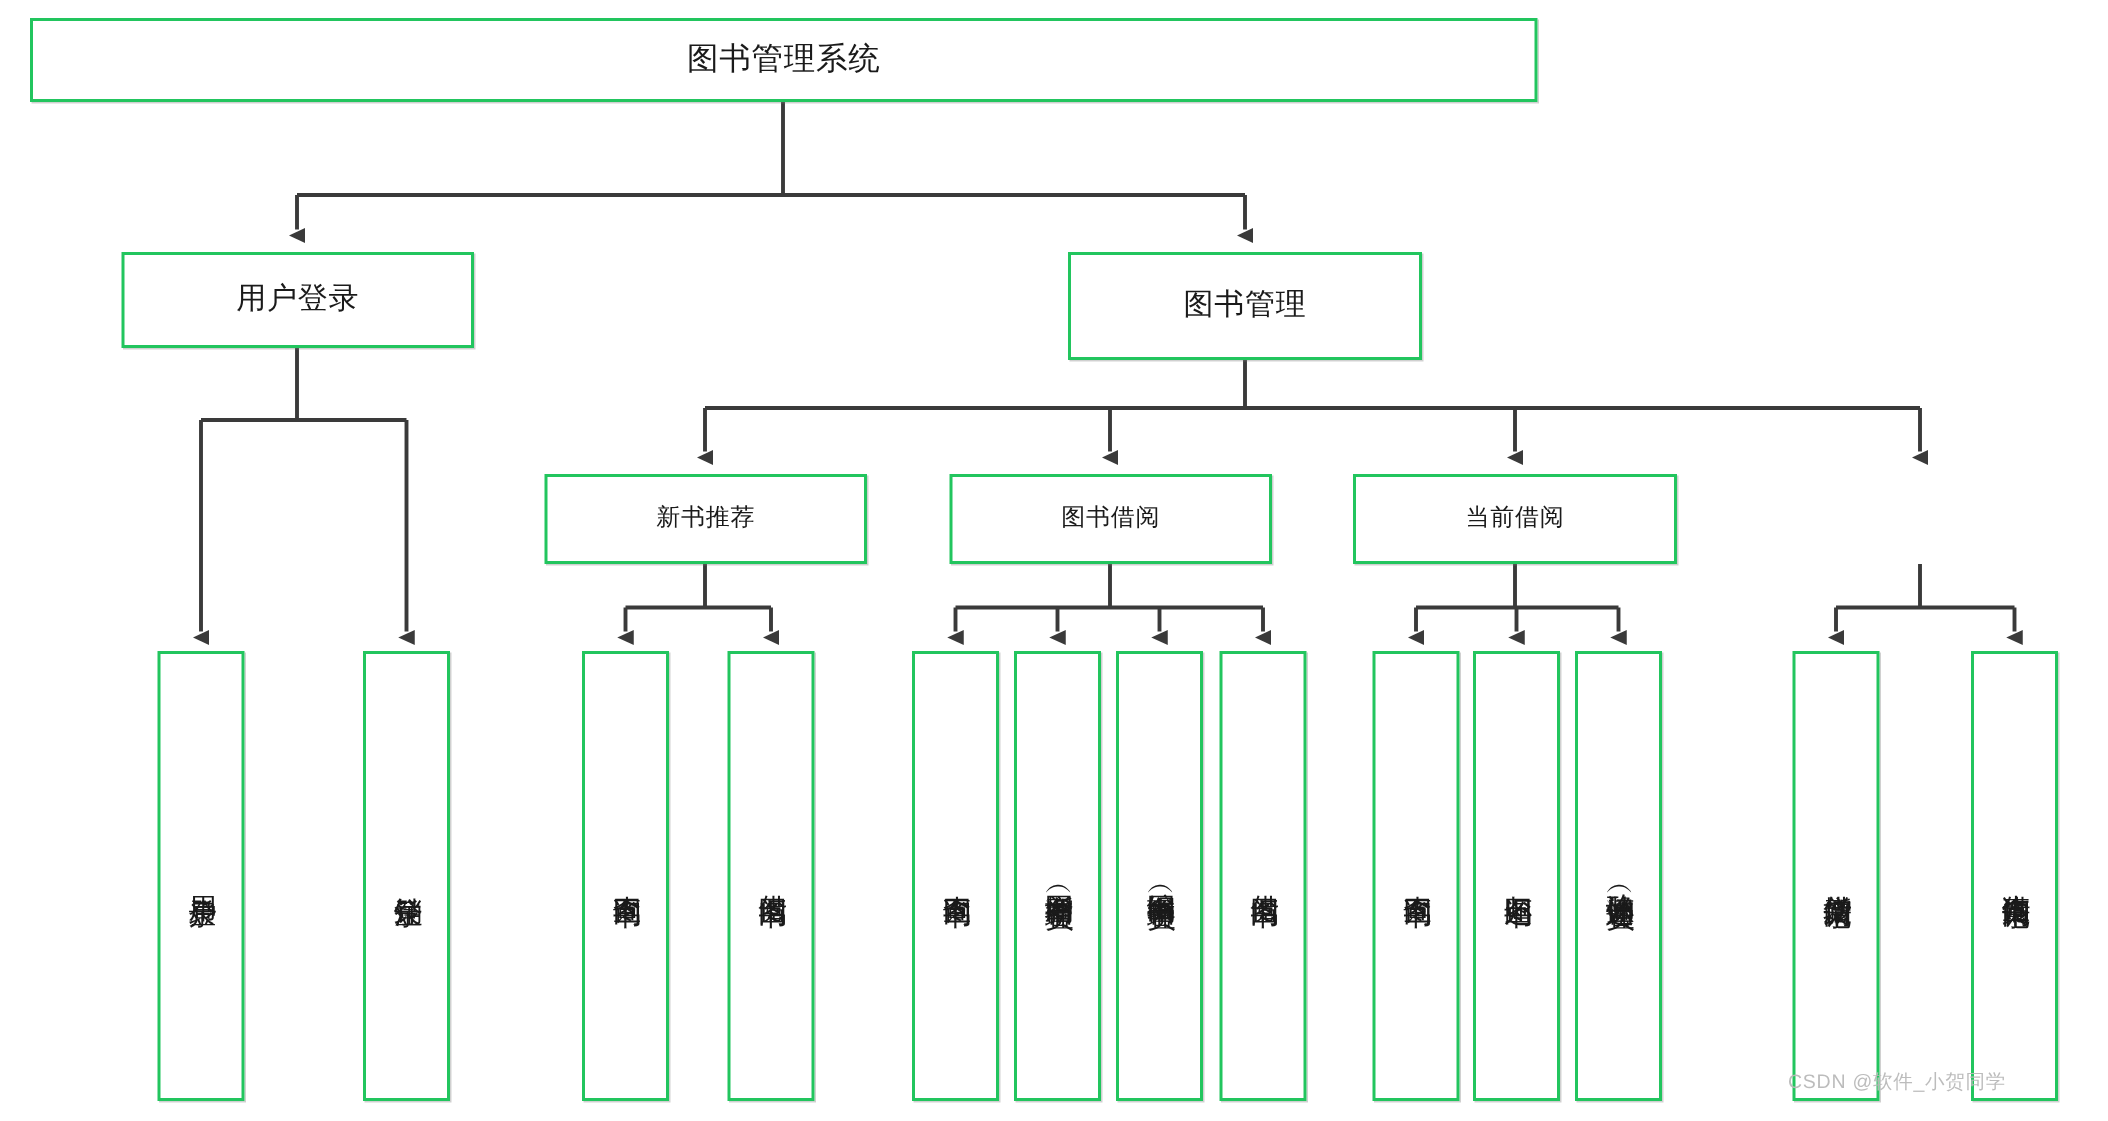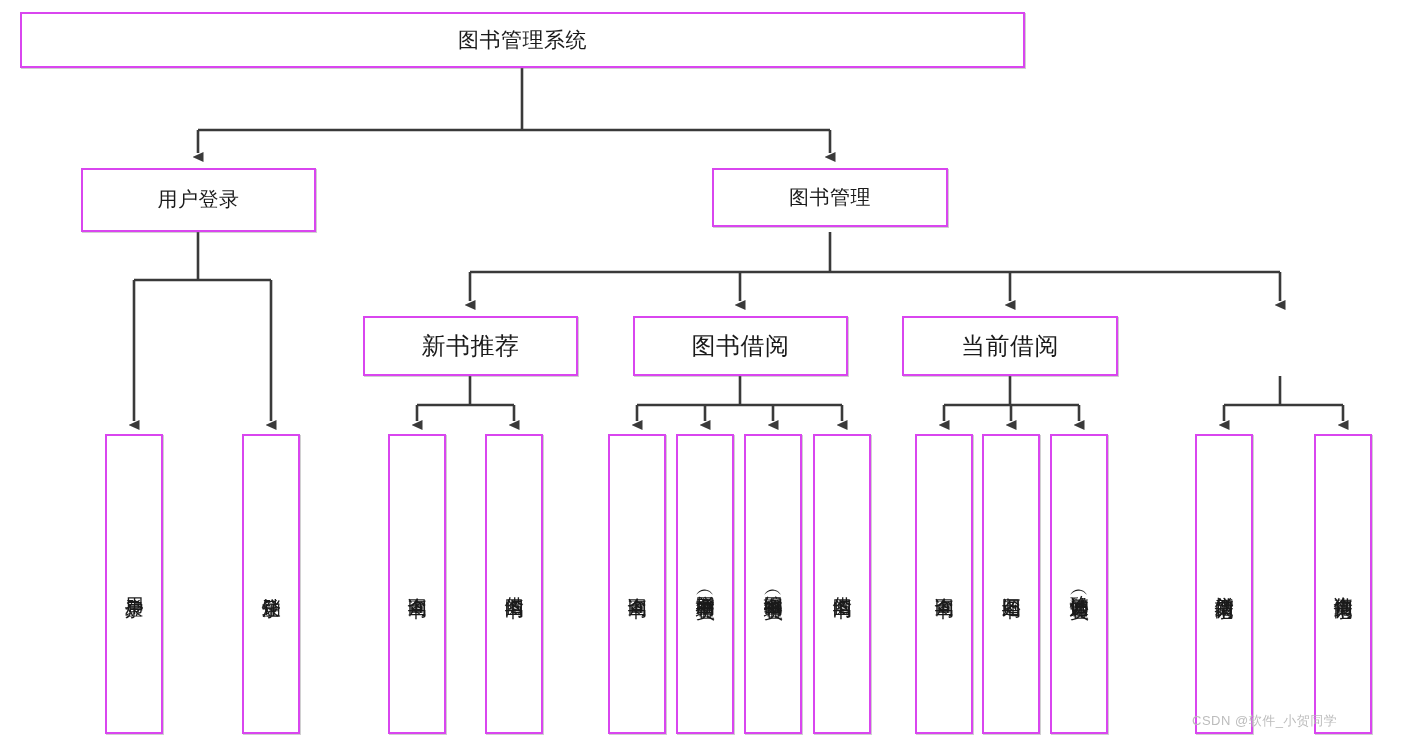--- a/index.html
+++ b/index.html
@@ -23,36 +23,36 @@
     left: 0;
     top: 0;
     width: 1405px;
     height: 747px;
     pointer-events: none;
   }
   .node {
     position: absolute;
     box-sizing: border-box;
     background: #ffffff;
-    border: 2px solid #d946ef;
+    border: 2px solid #22c55e;
     display: flex;
     align-items: center;
     justify-content: center;
     color: #1a1a1a;
     box-shadow: 1px 1px 0 rgba(120,120,120,0.35);
   }
   .node .node-label {
     display: block;
     text-align: center;
     line-height: 1.28;
     letter-spacing: 0.5px;
   }
   .node.root .node-label { font-size: 21px; }
   .node.lvl2 .node-label { font-size: 20px; }
-  .node.lvl3 .node-label { font-size: 24px; }
+  .node.lvl3 .node-label { font-size: 16px; }
 
   .node.leaf {
     padding: 6px 2px;
     align-items: center;
     justify-content: center;
   }
   .node.leaf .node-label {
     writing-mode: vertical-rl;
     text-orientation: upright;
     font-size: 19px;
@@ -142,21 +142,21 @@
   </svg>
 
   <div class="node root" style="left:20px; top:12px; width:1005px; height:56px;">
     <span class="node-label">图书管理系统</span>
   </div>
 
   <div class="node lvl2" style="left:81px; top:168px; width:235px; height:64px;">
     <span class="node-label">用户登录</span>
   </div>
 
-  <div class="node lvl2" style="left:712px; top:168px; width:236px; height:59px;">
+  <div class="node lvl2" style="left:712px; top:168px; width:236px; height:72px;">
     <span class="node-label">图书管理</span>
   </div>
 
   <div class="node lvl3" style="left:363px; top:316px; width:215px; height:60px;">
     <span class="node-label">新书推荐</span>
   </div>
 
   <div class="node lvl3" style="left:902px; top:316px; width:216px; height:60px;">
     <span class="node-label">当前借阅</span>
   </div>

